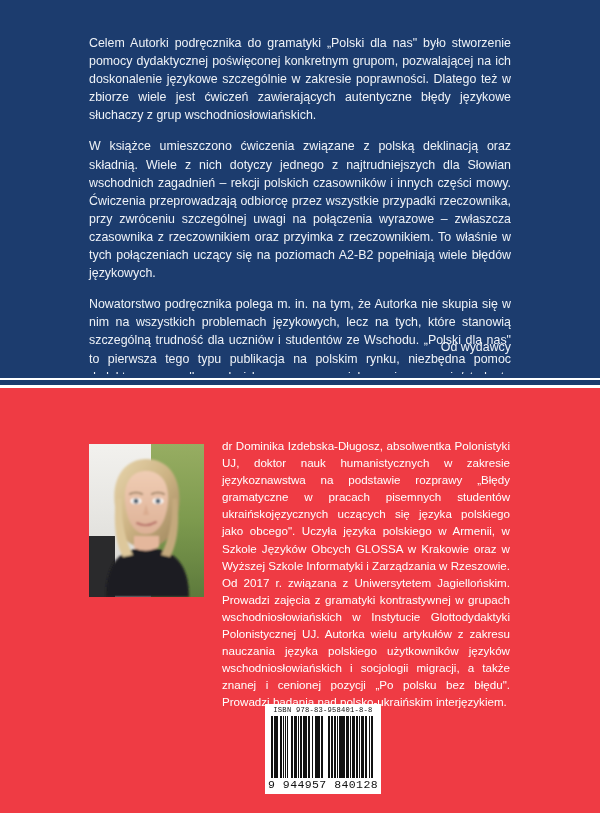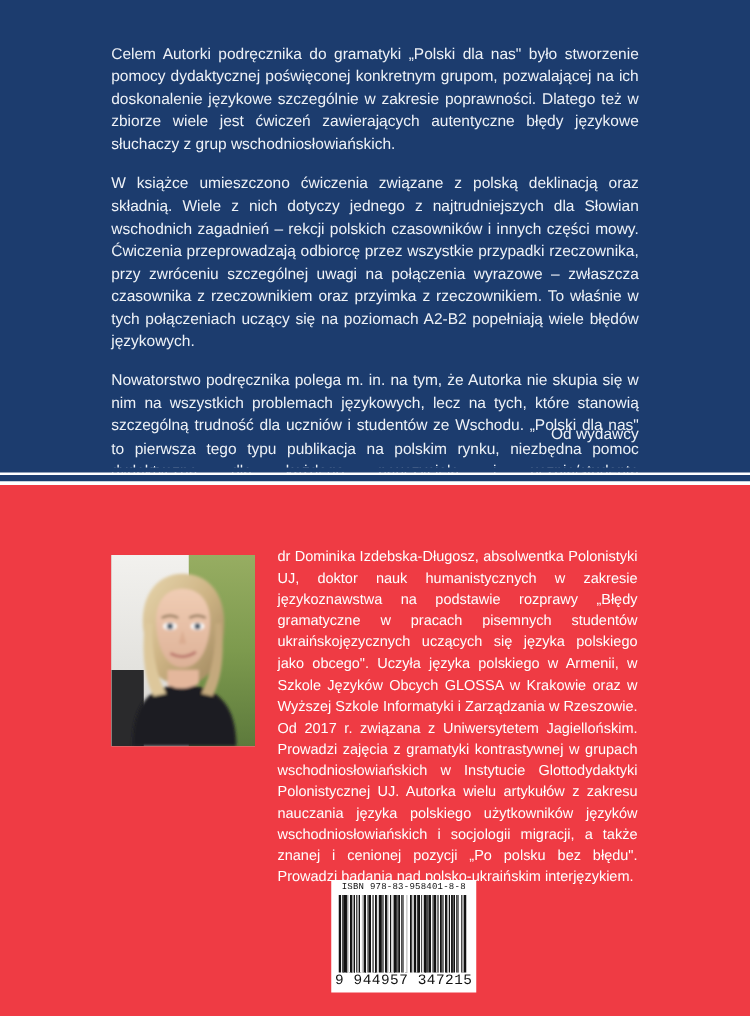--- a/index.html
+++ b/index.html
@@ -407,17 +407,17 @@
         <i style="width: 0.654088px; background: rgb(17, 17, 17);"></i>
         <i style="width: 0.654088px; background: rgb(17, 17, 17);"></i>
         <i style="width: 0.654088px; background: rgb(255, 255, 255);"></i>
         <i style="width: 0.654088px; background: rgb(17, 17, 17);"></i>
         <i style="width: 0.654088px; background: rgb(255, 255, 255);"></i>
         <i style="width: 0.654088px; background: rgb(17, 17, 17);"></i>
       </div>
     <div class="barcode-digits">
       <span>9</span>
       <span>944957</span>
-      <span>347215</span>
+      <span>840128</span>
     </div>
   </div>
 
 </div>
 
 </body></html>

